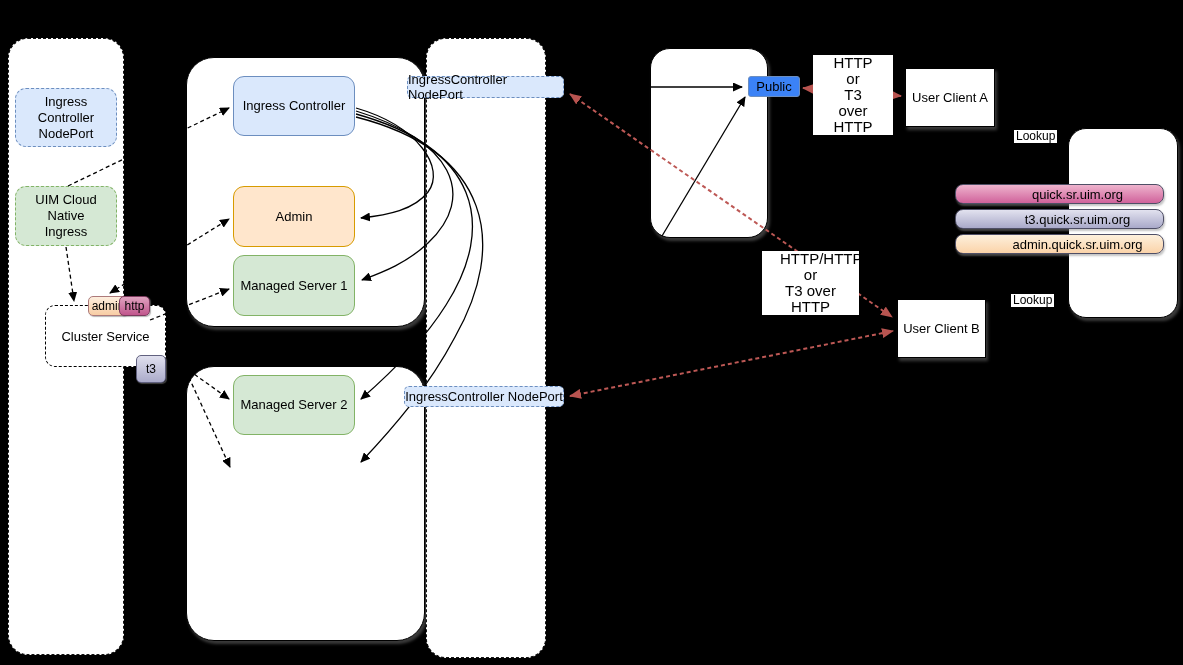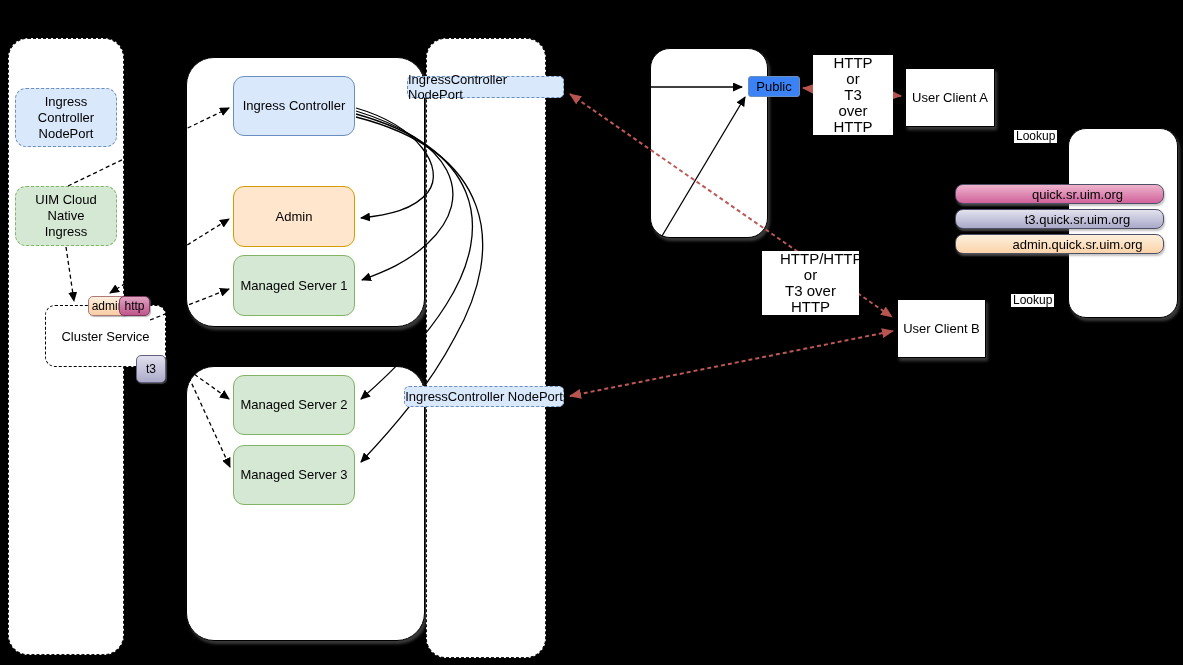--- a/index.html
+++ b/index.html
@@ -76,21 +76,20 @@
   <div class="abs node green-dashed" style="left:15px;top:186px;width:102px;height:60px;">UIM Cloud Native
 Ingress</div>
   <div class="abs cluster" style="left:45px;top:305px;width:121px;height:62px;">
     <span>Cluster Service</span>
   </div>
 
   <div class="abs node blue-solid" style="left:233px;top:76px;width:122px;height:60px;">Ingress Controller</div>
   <div class="abs node orange-solid" style="left:233px;top:186px;width:122px;height:61px;">Admin</div>
   <div class="abs node green-solid" style="left:233px;top:255px;width:122px;height:61px;">Managed Server 1</div>
   <div class="abs node green-solid" style="left:233px;top:375px;width:122px;height:60px;">Managed Server 2</div>
-  <div class="abs node green-solid" style="left:233px;top:445px;width:122px;height:60px;">Managed Server 3</div>
 
   <svg class="overlay" width="1183" height="665" viewBox="0 0 1183 665">
     <defs>
       <marker id="ab" markerUnits="userSpaceOnUse" markerWidth="10" markerHeight="9" refX="9" refY="4.5" orient="auto">
         <path d="M0 0 L10 4.5 L0 9 Z" fill="#000"></path>
       </marker>
       <marker id="abs" markerUnits="userSpaceOnUse" markerWidth="10" markerHeight="9" refX="1" refY="4.5" orient="auto">
         <path d="M10 0 L0 4.5 L10 9 Z" fill="#000"></path>
       </marker>
       <marker id="ar" markerUnits="userSpaceOnUse" markerWidth="12" markerHeight="10" refX="11" refY="5" orient="auto">

